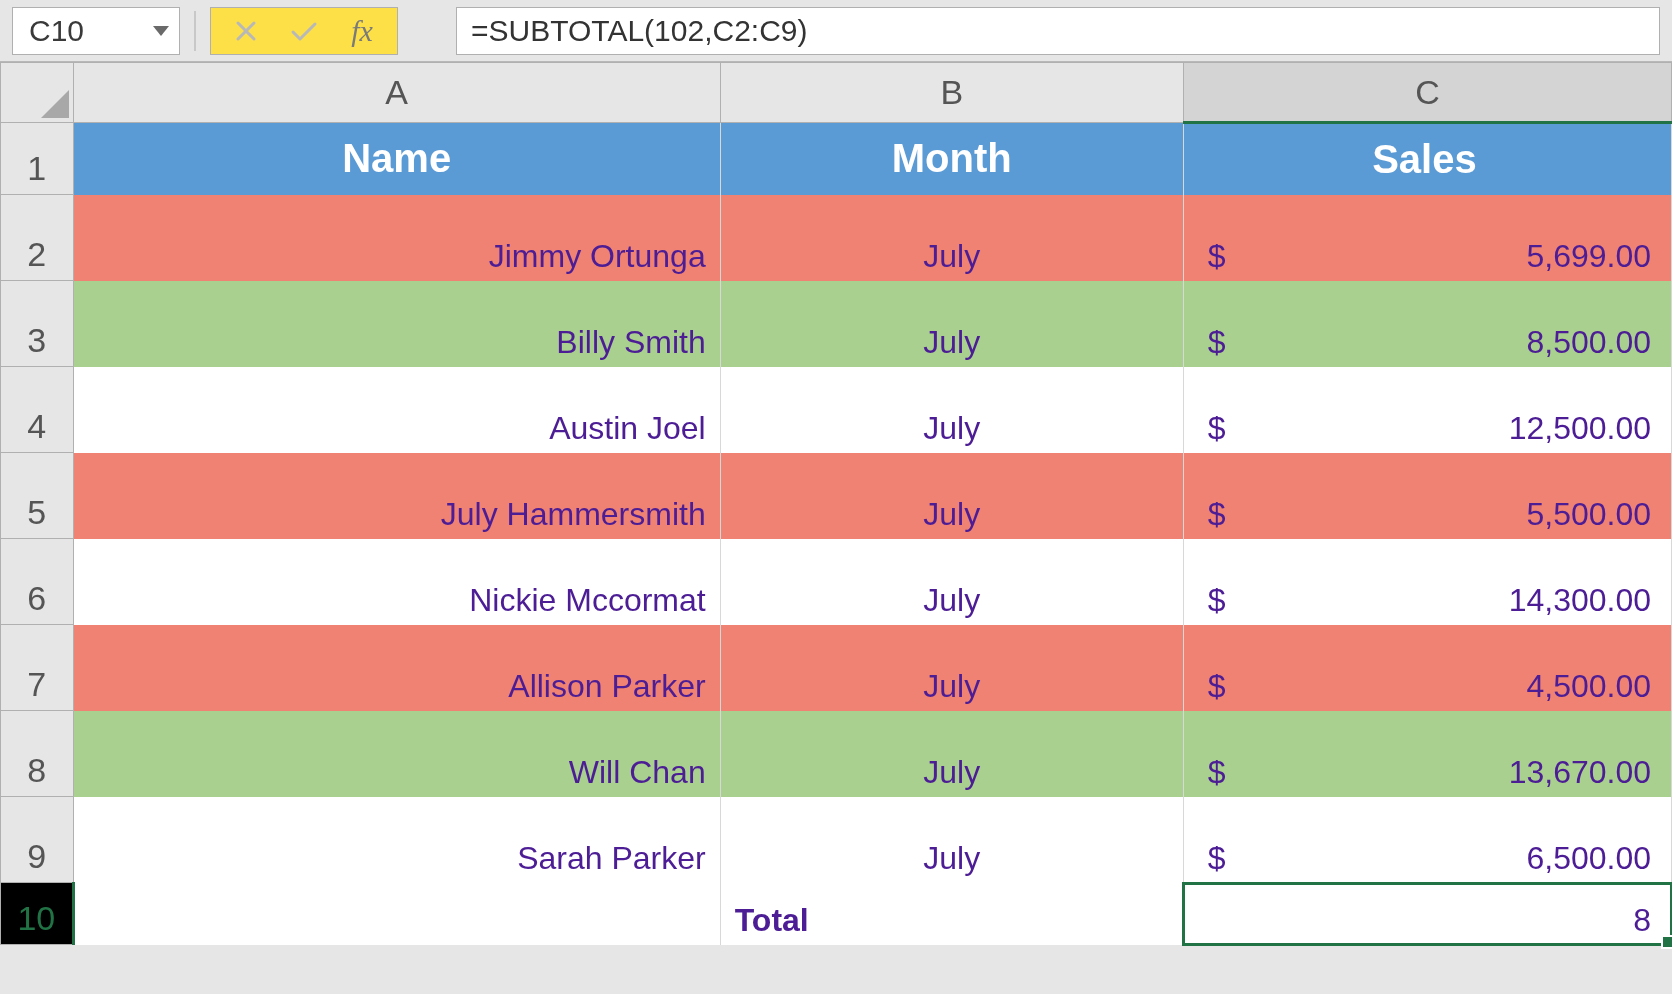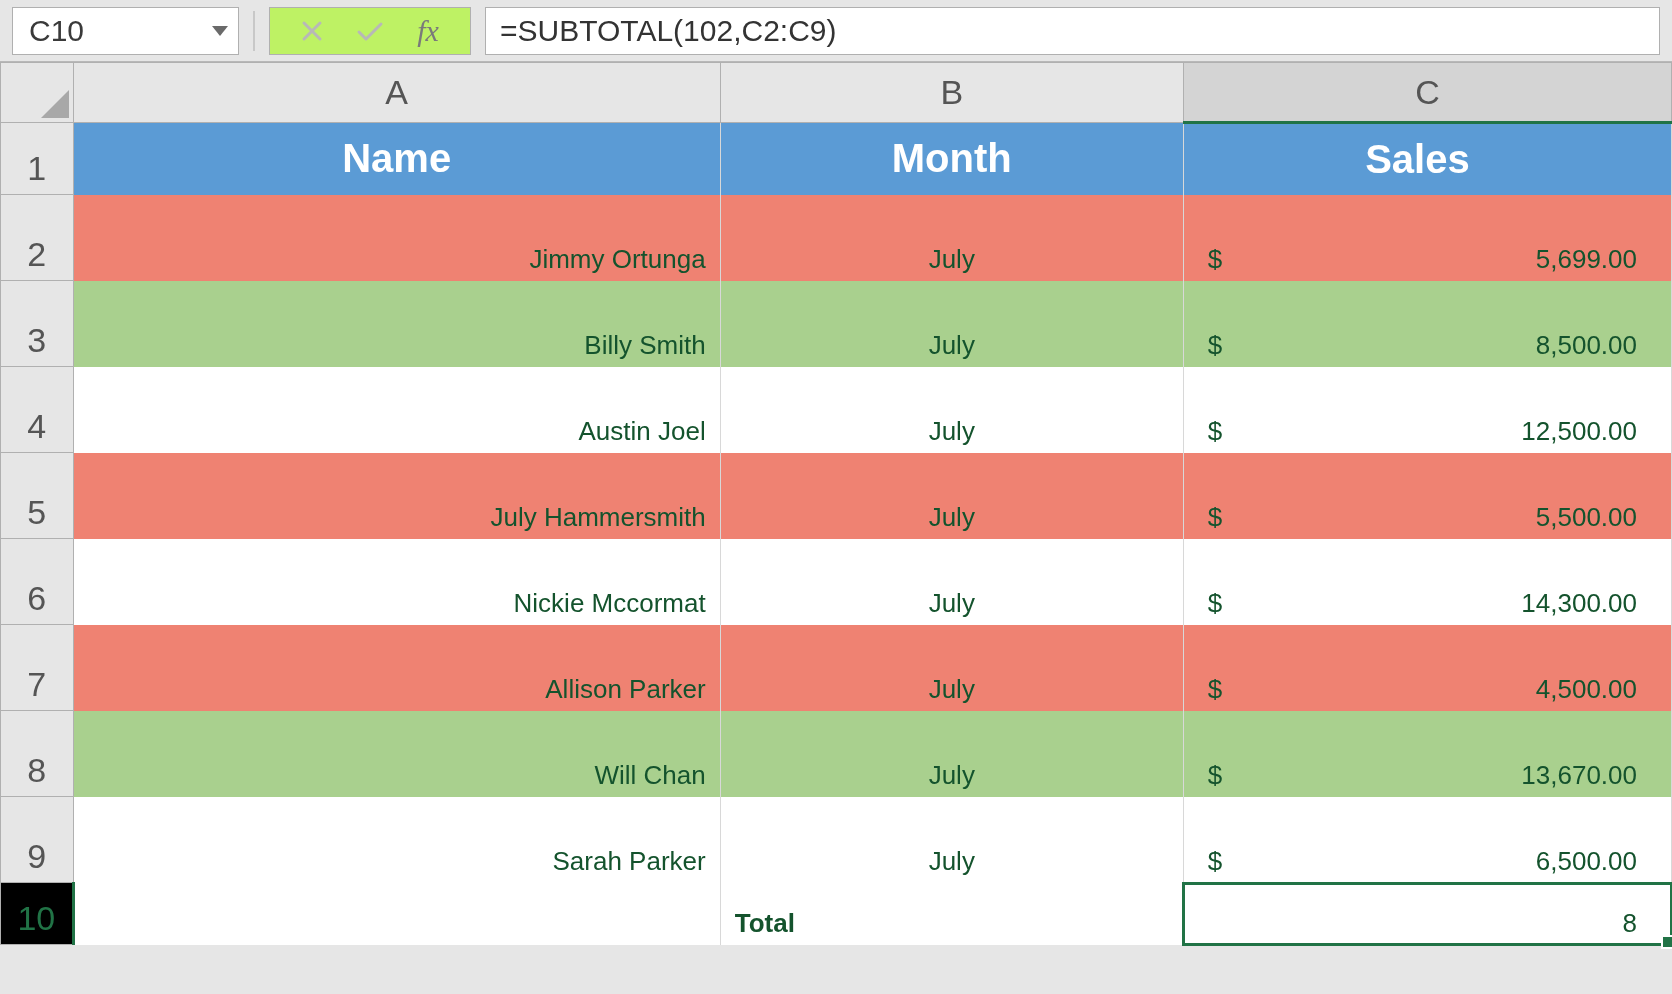--- a/index.html
+++ b/index.html
@@ -18,43 +18,43 @@
 
   
   .fbar {
     height: 62px;
     display: flex; align-items: center;
     padding: 0 12px;
     gap: 14px;
     border-bottom: 1px solid #b8b8b8;
   }
   .namebox {
-    width: 227px; height: 48px;
+    width: 168px; height: 48px;
     background: #fff;
     border: 1px solid #b0b0b0;
     display: flex; align-items: center; justify-content: space-between;
     padding: 0 10px 0 16px;
     font-size: 30px;
     color: #3a3a3a;
   }
   .namebox .dd {
     width: 0; height: 0;
     border-left: 8px solid transparent;
     border-right: 8px solid transparent;
     border-top: 10px solid #6a6a6a;
   }
   .sep {
     width: 2px; height: 40px; background: #c8c8c8;
   }
   .fxbtns {
     display: flex; align-items: center; gap: 4px;
     height: 48px;
     border: 1px solid #b0b0b0;
-    background: #bef264;
-    padding: 0 15px;
+    background: #fde047;
+    padding: 0 8px;
   }
   .iconbtn {
     width: 54px; height: 44px;
     display: flex; align-items: center; justify-content: center;
     color: #b3b3b3;
     font-size: 30px;
   }
   .fxlabel {
     font-style: italic;
     font-family: "Times New Roman", serif;
@@ -64,20 +64,21 @@
   }
   .formula-input {
     flex: 1;
     height: 48px;
     background: #fff;
     border: 1px solid #b0b0b0;
     font-size: 30px;
     color: #333;
     padding: 0 14px;
     outline: none;
+    margin-left: 44px;
   }
 
   
   .gridwrap {
     flex: 1;
     background: #e6e6e6;
     overflow: hidden;
   }
   table.grid {
     border-collapse: collapse;
@@ -125,33 +126,33 @@
   }
   td.rowhdr.sel {
     background: #000000;
     border-right: 3px solid #217346;
     color: #217346;
   }
 
   
   td.cell {
     border-right: 1px solid #d8d8d8;
-    font-size: 26px;
-    color: #14532d;
+    font-size: 32px;
+    color: #4c1d95;
     vertical-align: bottom;
     padding: 0 14px 6px 14px;
     white-space: nowrap;
   }
   tr.datarow { height: 86px; }
   tr.headerrow { height: 72px; }
   tr.totalrow { height: 62px; }
 
   td.cell.name   { text-align: right; }
   td.cell.month  { text-align: center; }
-  td.cell.sales  { text-align: right; padding-right: 34px; }
+  td.cell.sales  { text-align: right; padding-right: 20px; }
   td.cell.sales .cur {
     display: flex; justify-content: space-between; align-items: baseline;
   }
   td.cell.sales .cur .sym { padding-left: 10px; }
 
   
   .tblhead td.cell {
     background: #5b9bd5;
     color: #fff;
     font-weight: bold;

